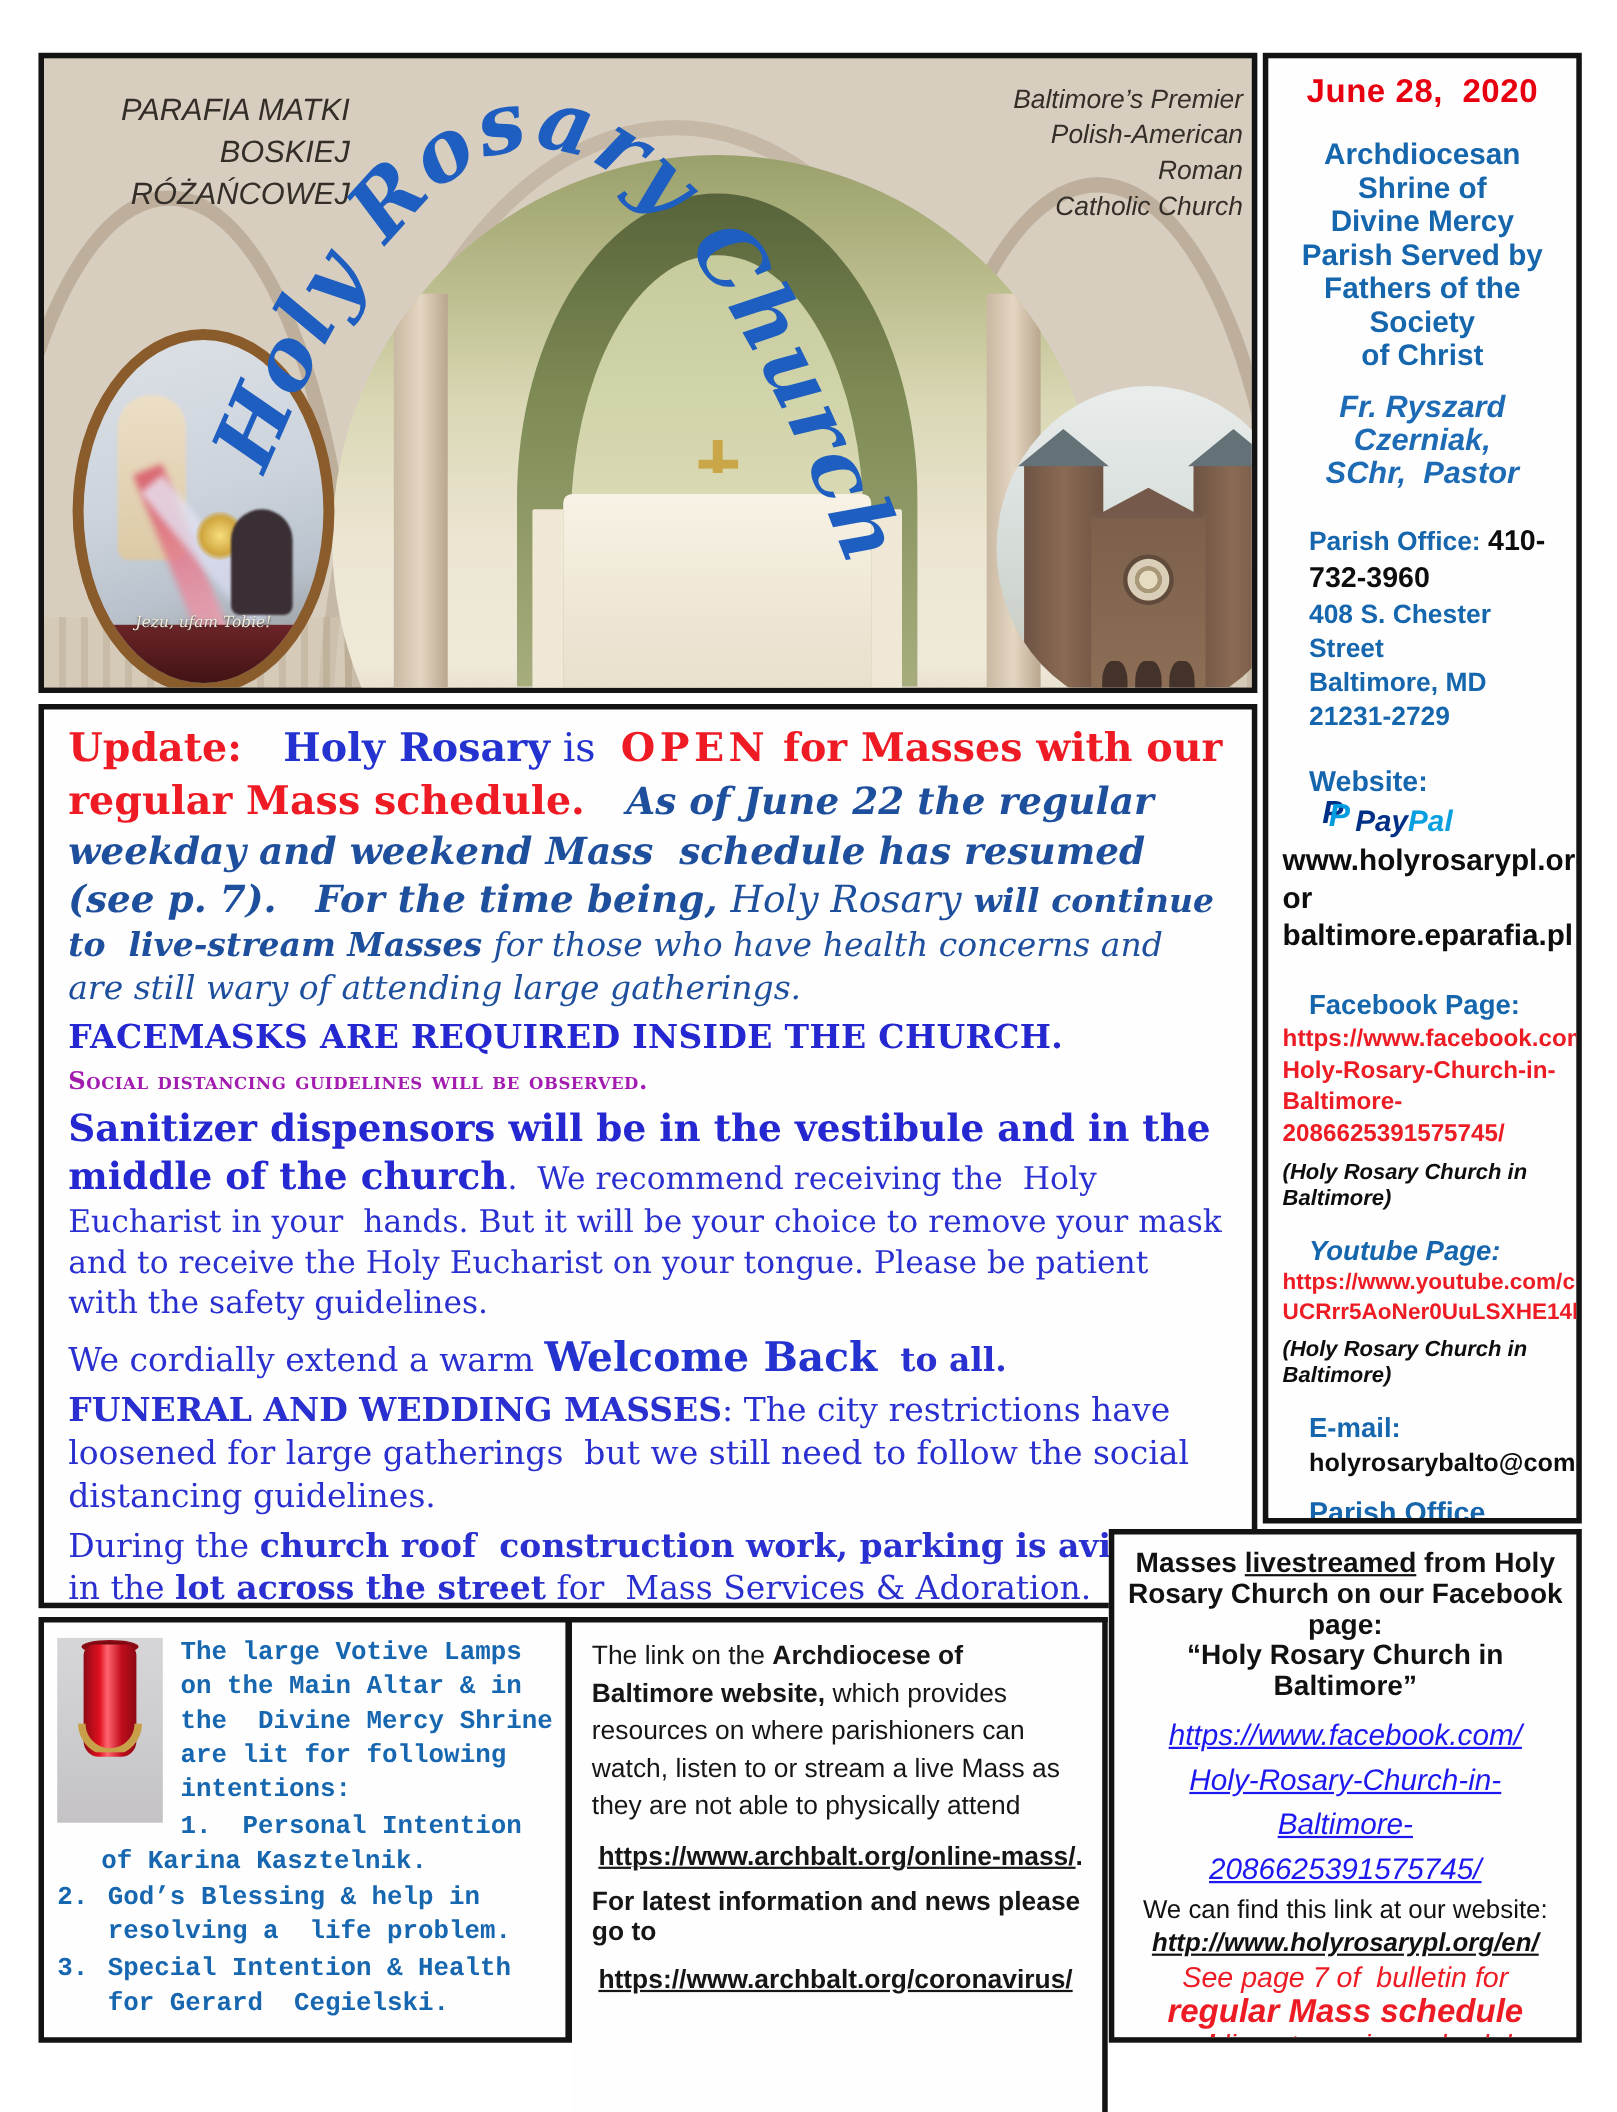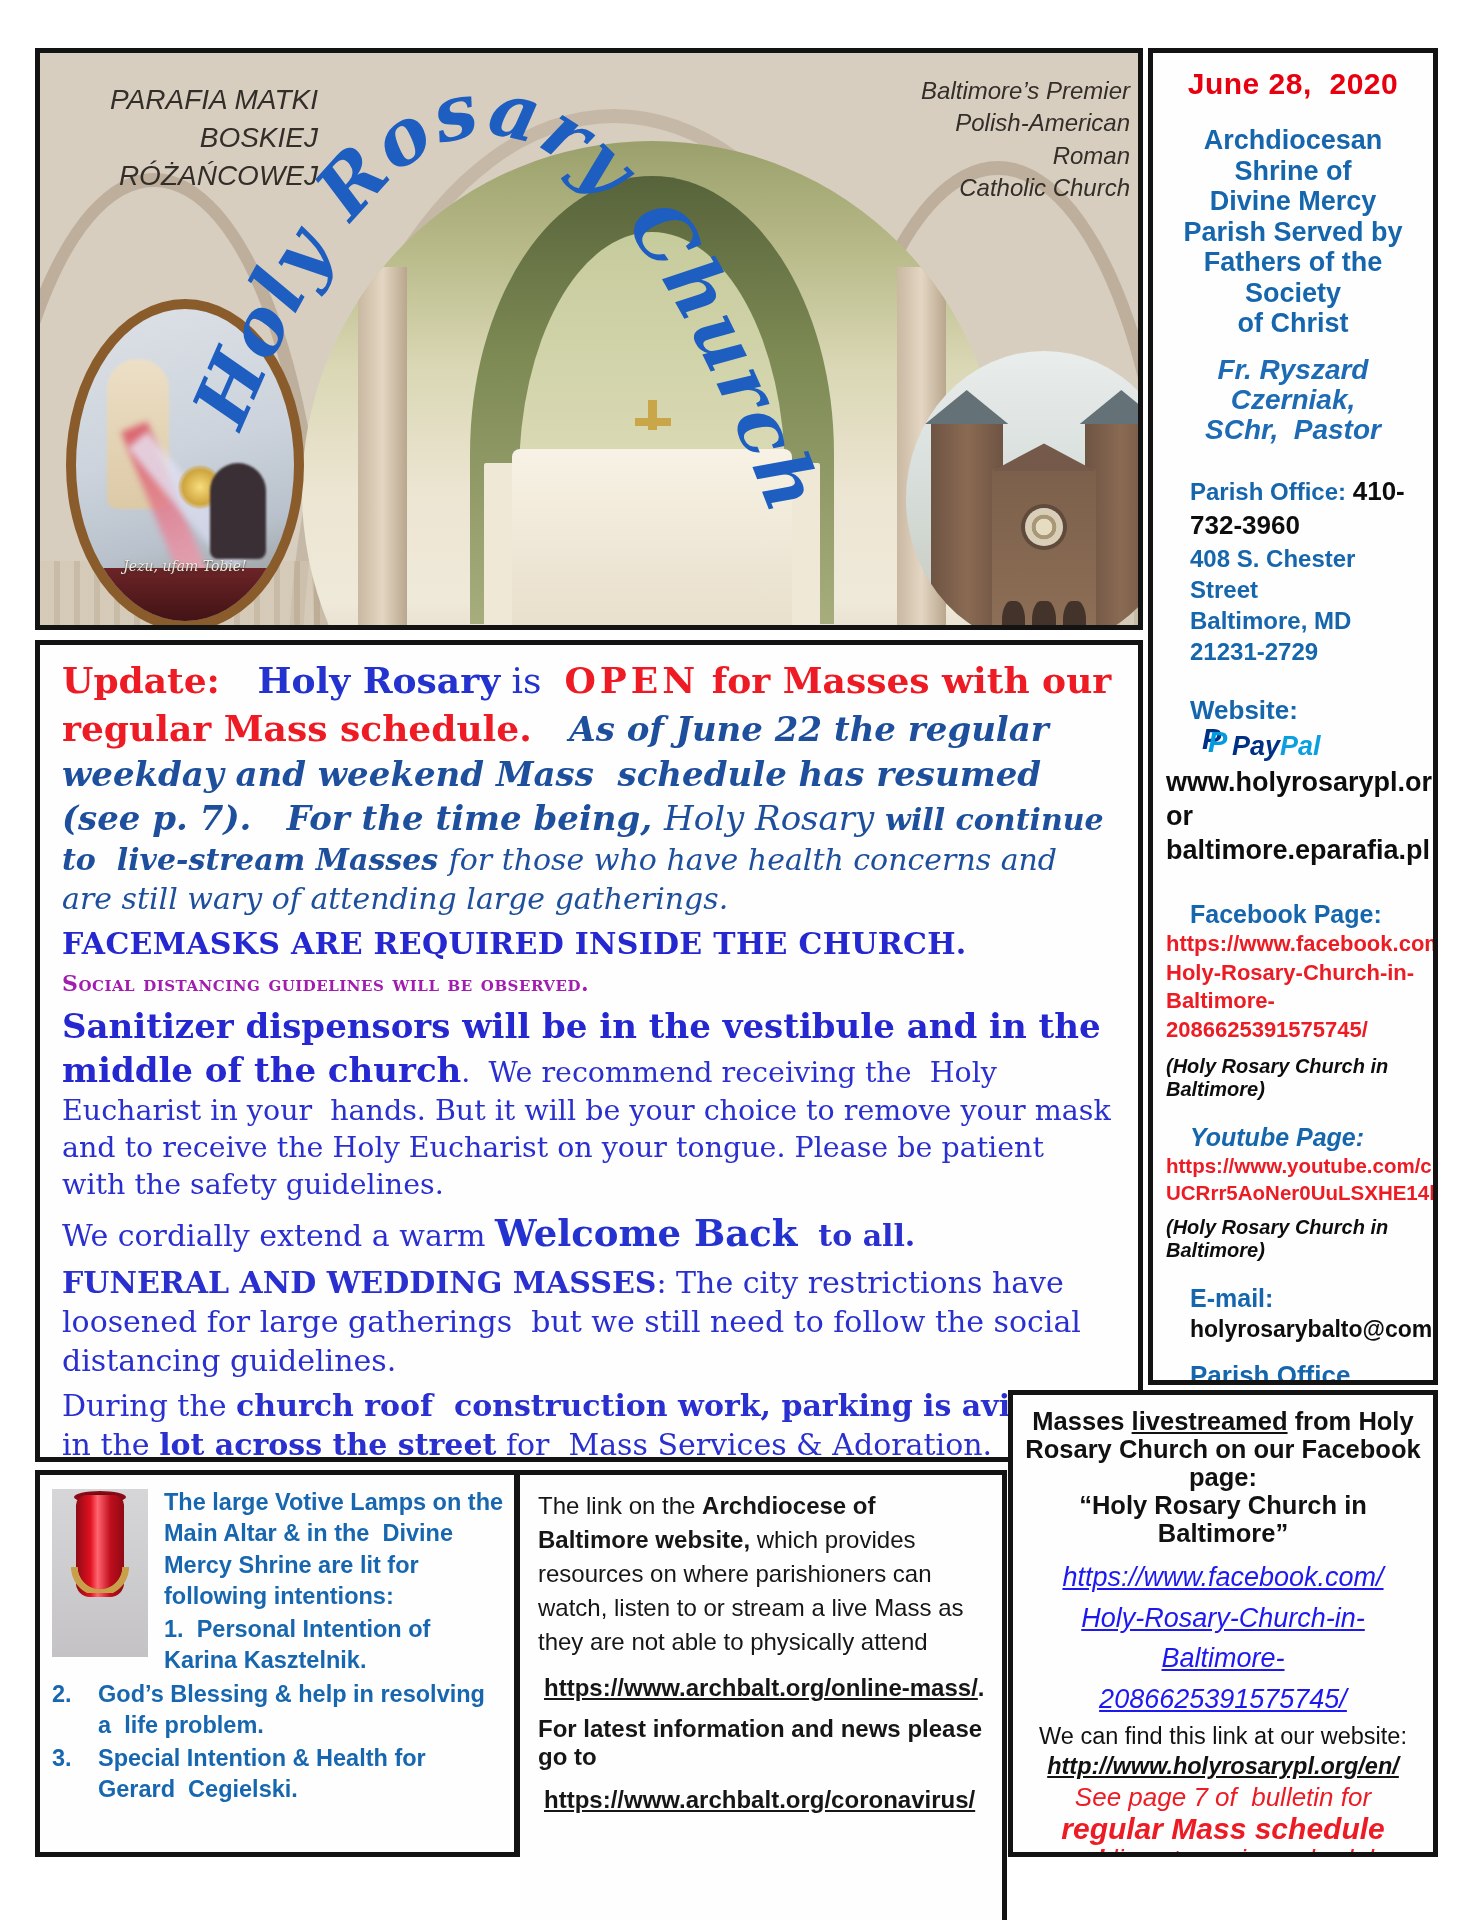--- a/index.html
+++ b/index.html
@@ -111,21 +111,21 @@
   .p-face{color:#2527d0;font-weight:bold;font-size:30px;letter-spacing:.3px;}
   .p-social{color:#a21caf;font-weight:bold;font-size:22px;font-variant:small-caps;letter-spacing:.5px;}
   .s-sani-b{color:#2527d0;font-weight:bold;font-size:34px;}
   .s-body{color:#2a2fd0;font-size:28.5px;}
   .s-body-b{color:#2a2fd0;font-weight:bold;font-size:29px;}
   .s-welcome{color:#2433d0;font-weight:bold;font-size:37px;}
 
   
   #votive-box{left:35px;top:1470px;width:485px;height:387px;border-right-width:6px;padding:12px 10px 10px 12px;
     color:#1767b0;font-weight:bold;font-size:23.5px;line-height:1.33;}
-  .votive-body{padding-left:40px;}
+  .votive-body{padding-left:40px;font-family:Liberation Mono, monospace;}
   .lamp-wrap{float:left;width:96px;height:168px;margin:2px 16px 8px -40px;position:relative;
     background:linear-gradient(#d6d6d8,#c4c2c4);}
   .lamp-glass{position:absolute;left:24px;top:6px;width:48px;height:102px;border-radius:10px 10px 14px 14px;
     background:linear-gradient(90deg,#8e0a14,#e01020 30%,#ff6570 45%,#c00d1d 72%,#8e0a14);}
   .lamp-rim{position:absolute;left:22px;top:2px;width:52px;height:12px;border-radius:50%;
     background:radial-gradient(#5d050c,#a30f1b);}
   .lamp-arm{position:absolute;left:18px;top:78px;width:60px;height:26px;
     background:radial-gradient(circle at 50% 0,rgba(0,0,0,0) 55%,#c8a04a 57% 72%,rgba(0,0,0,0) 74%);}
   .lamp-base{position:absolute;left:16px;top:106px;width:64px;height:44px;
     background:linear-gradient(#e2c express 0,#d9b75a 0%,#b8923c 45%,#7e5f1e 100%);

